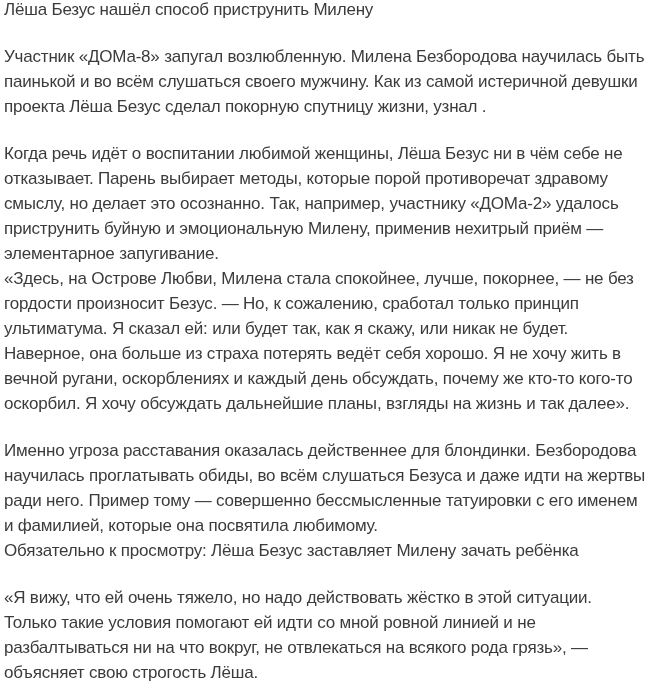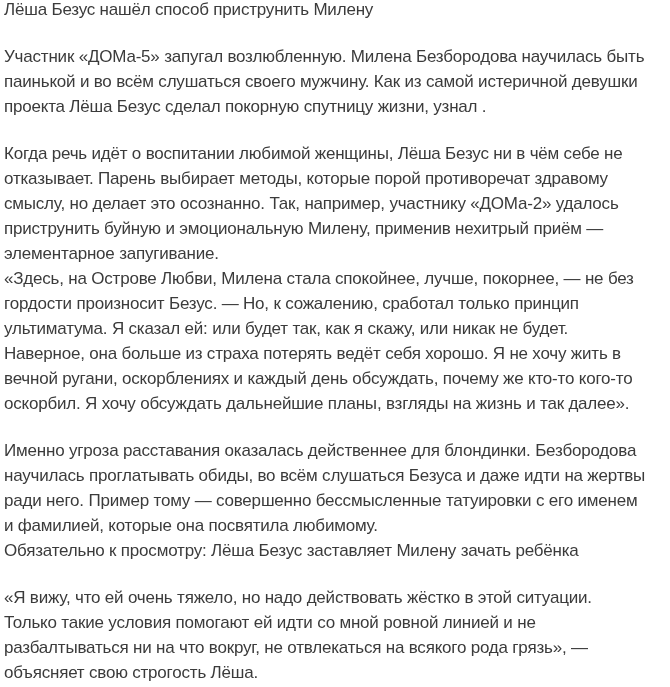--- a/index.html
+++ b/index.html
@@ -35,21 +35,21 @@
   .article .para:last-child {
     margin-bottom: 12px;
   }
 </style>
 </head>
 <body style="background: rgb(255, 255, 255);">
 
 <main class="article" style="color: rgb(59, 59, 59);">
   <h1 class="title">Лёша Безус нашёл способ приструнить Милену</h1>
 
-  <p class="para">Участник «ДОМа-5» запугал возлюбленную. Милена Безбородова научилась быть
+  <p class="para">Участник «ДОМа-8» запугал возлюбленную. Милена Безбородова научилась быть
 паинькой и во всём слушаться своего мужчину. Как из самой истеричной девушки
 проекта Лёша Безус сделал покорную спутницу жизни, узнал .</p>
 
   <p class="para">Когда речь идёт о воспитании любимой женщины, Лёша Безус ни в чём себе не
 отказывает. Парень выбирает методы, которые порой противоречат здравому
 смыслу, но делает это осознанно. Так, например, участнику «ДОМа-2» удалось
 приструнить буйную и эмоциональную Милену, применив нехитрый приём —
 элементарное запугивание.
 «Здесь, на Острове Любви, Милена стала спокойнее, лучше, покорнее, — не без
 гордости произносит Безус. — Но, к сожалению, сработал только принцип

